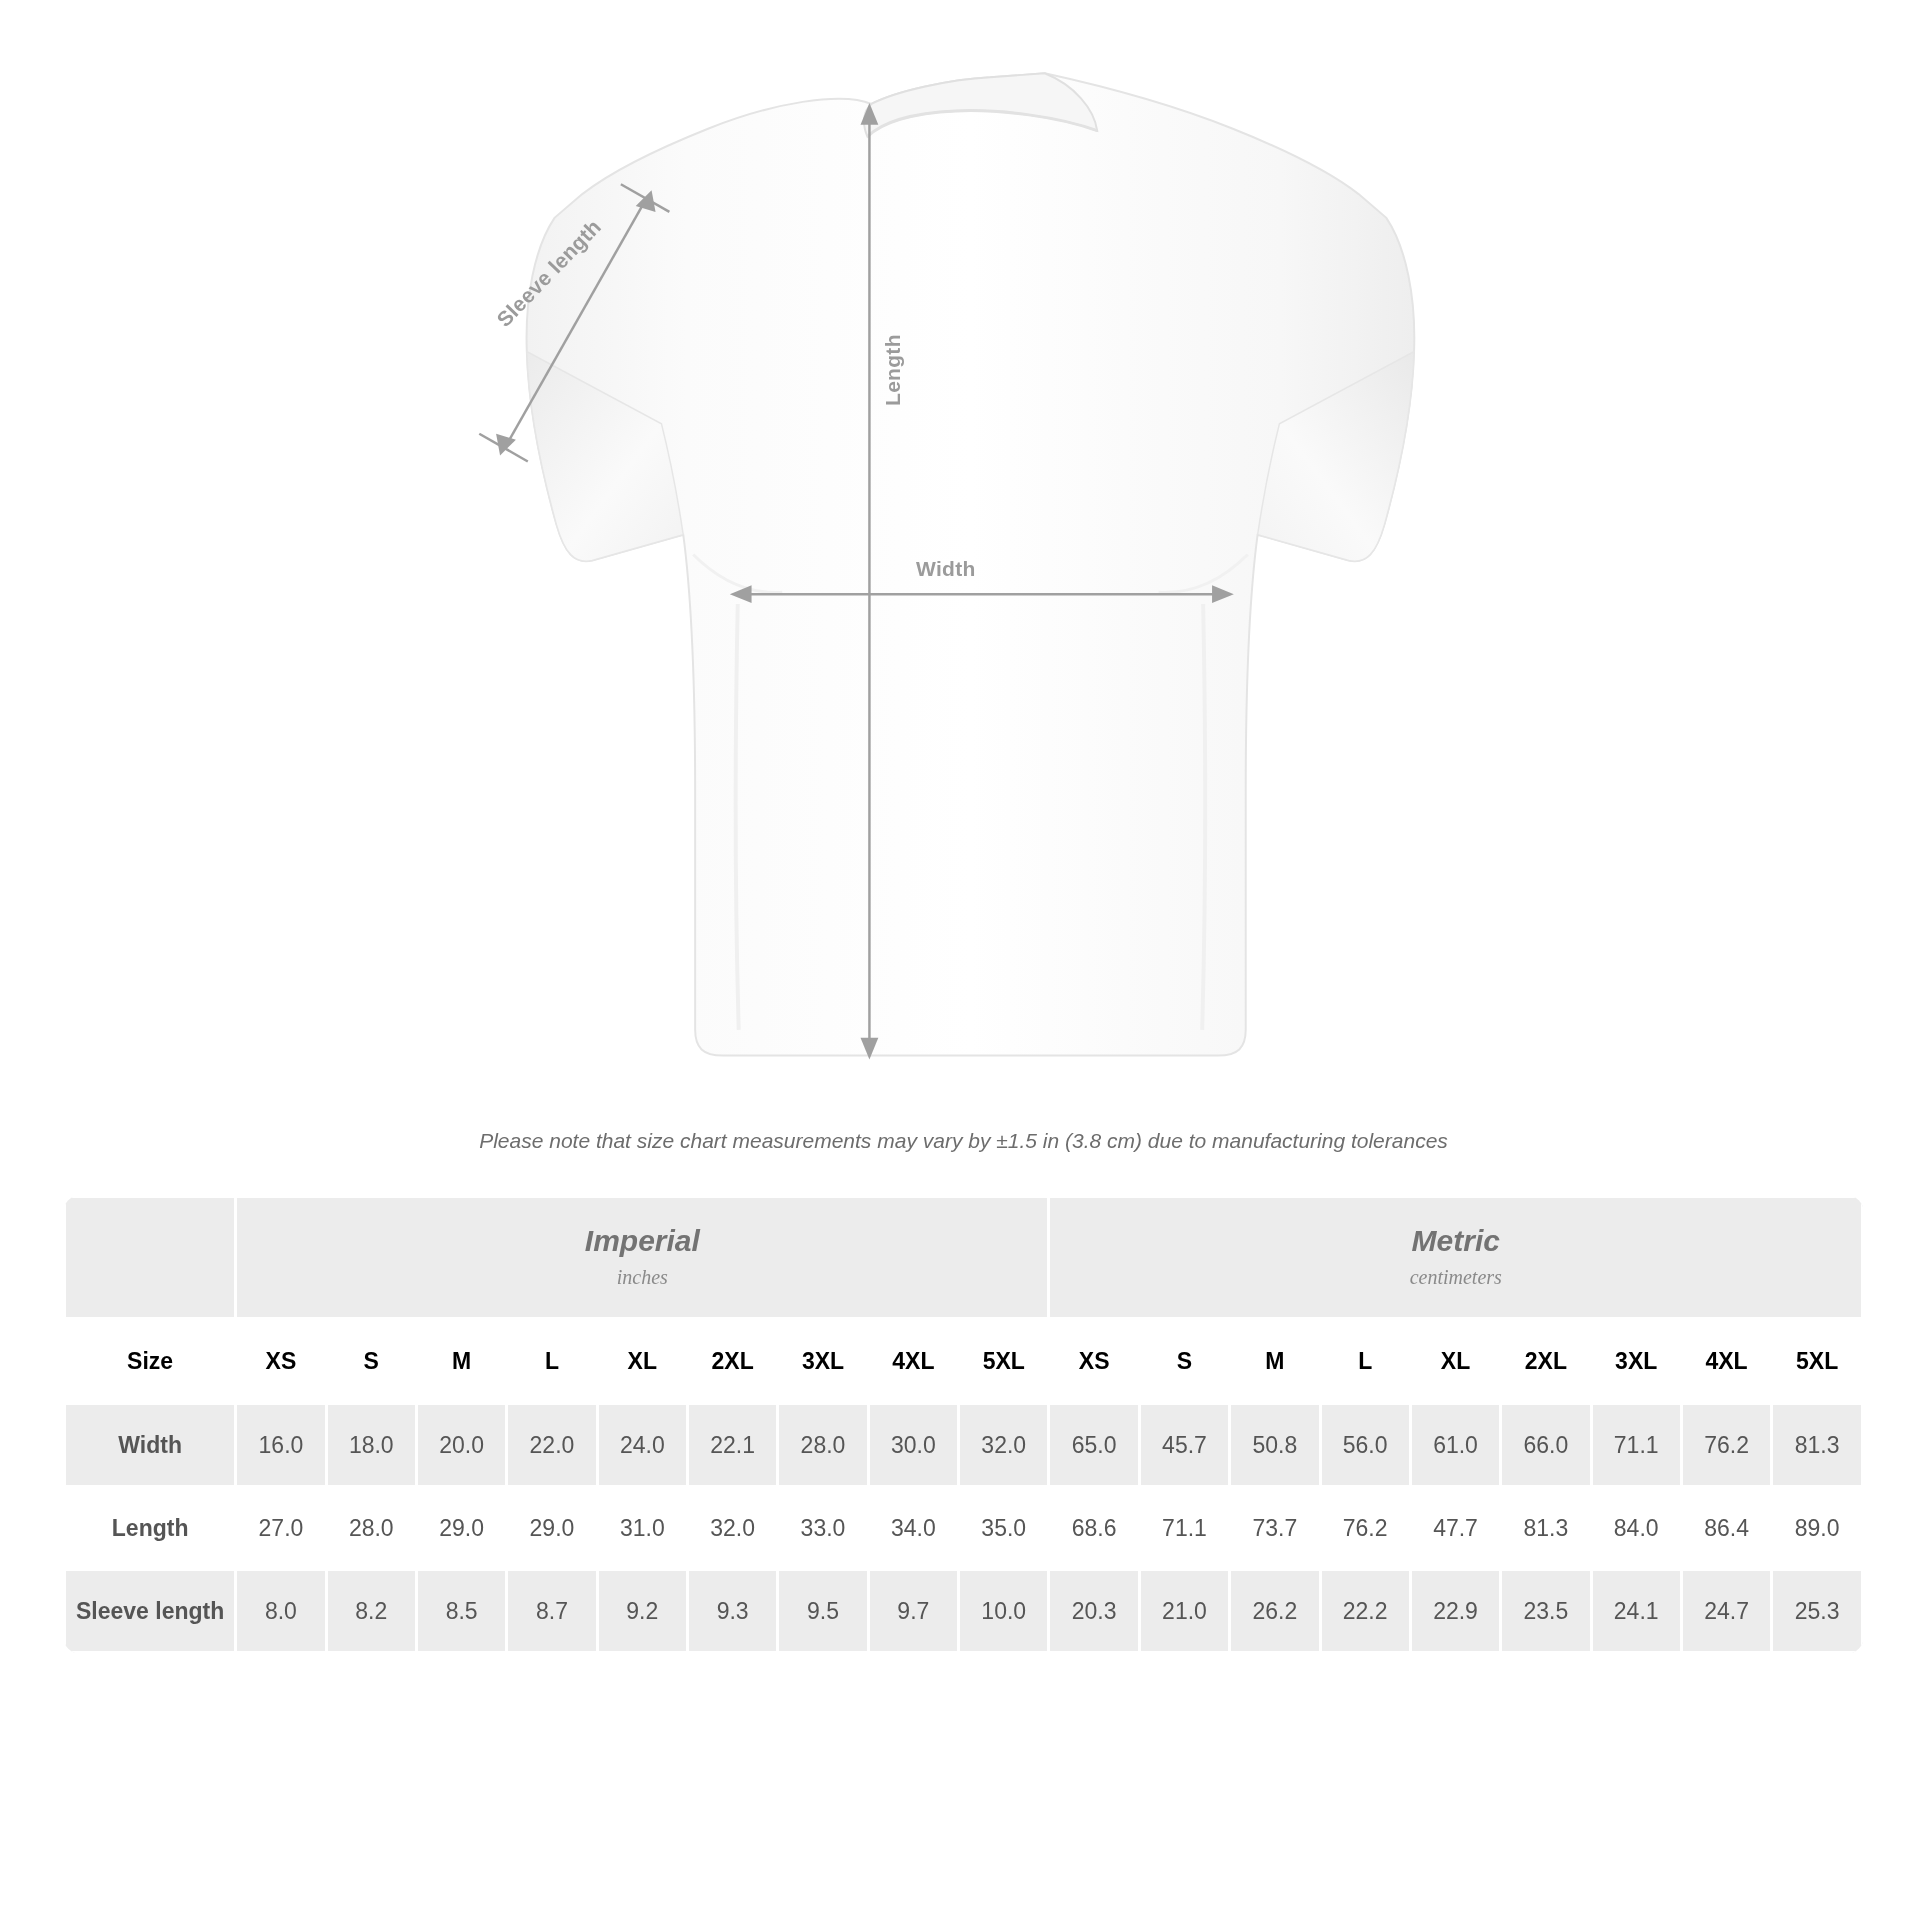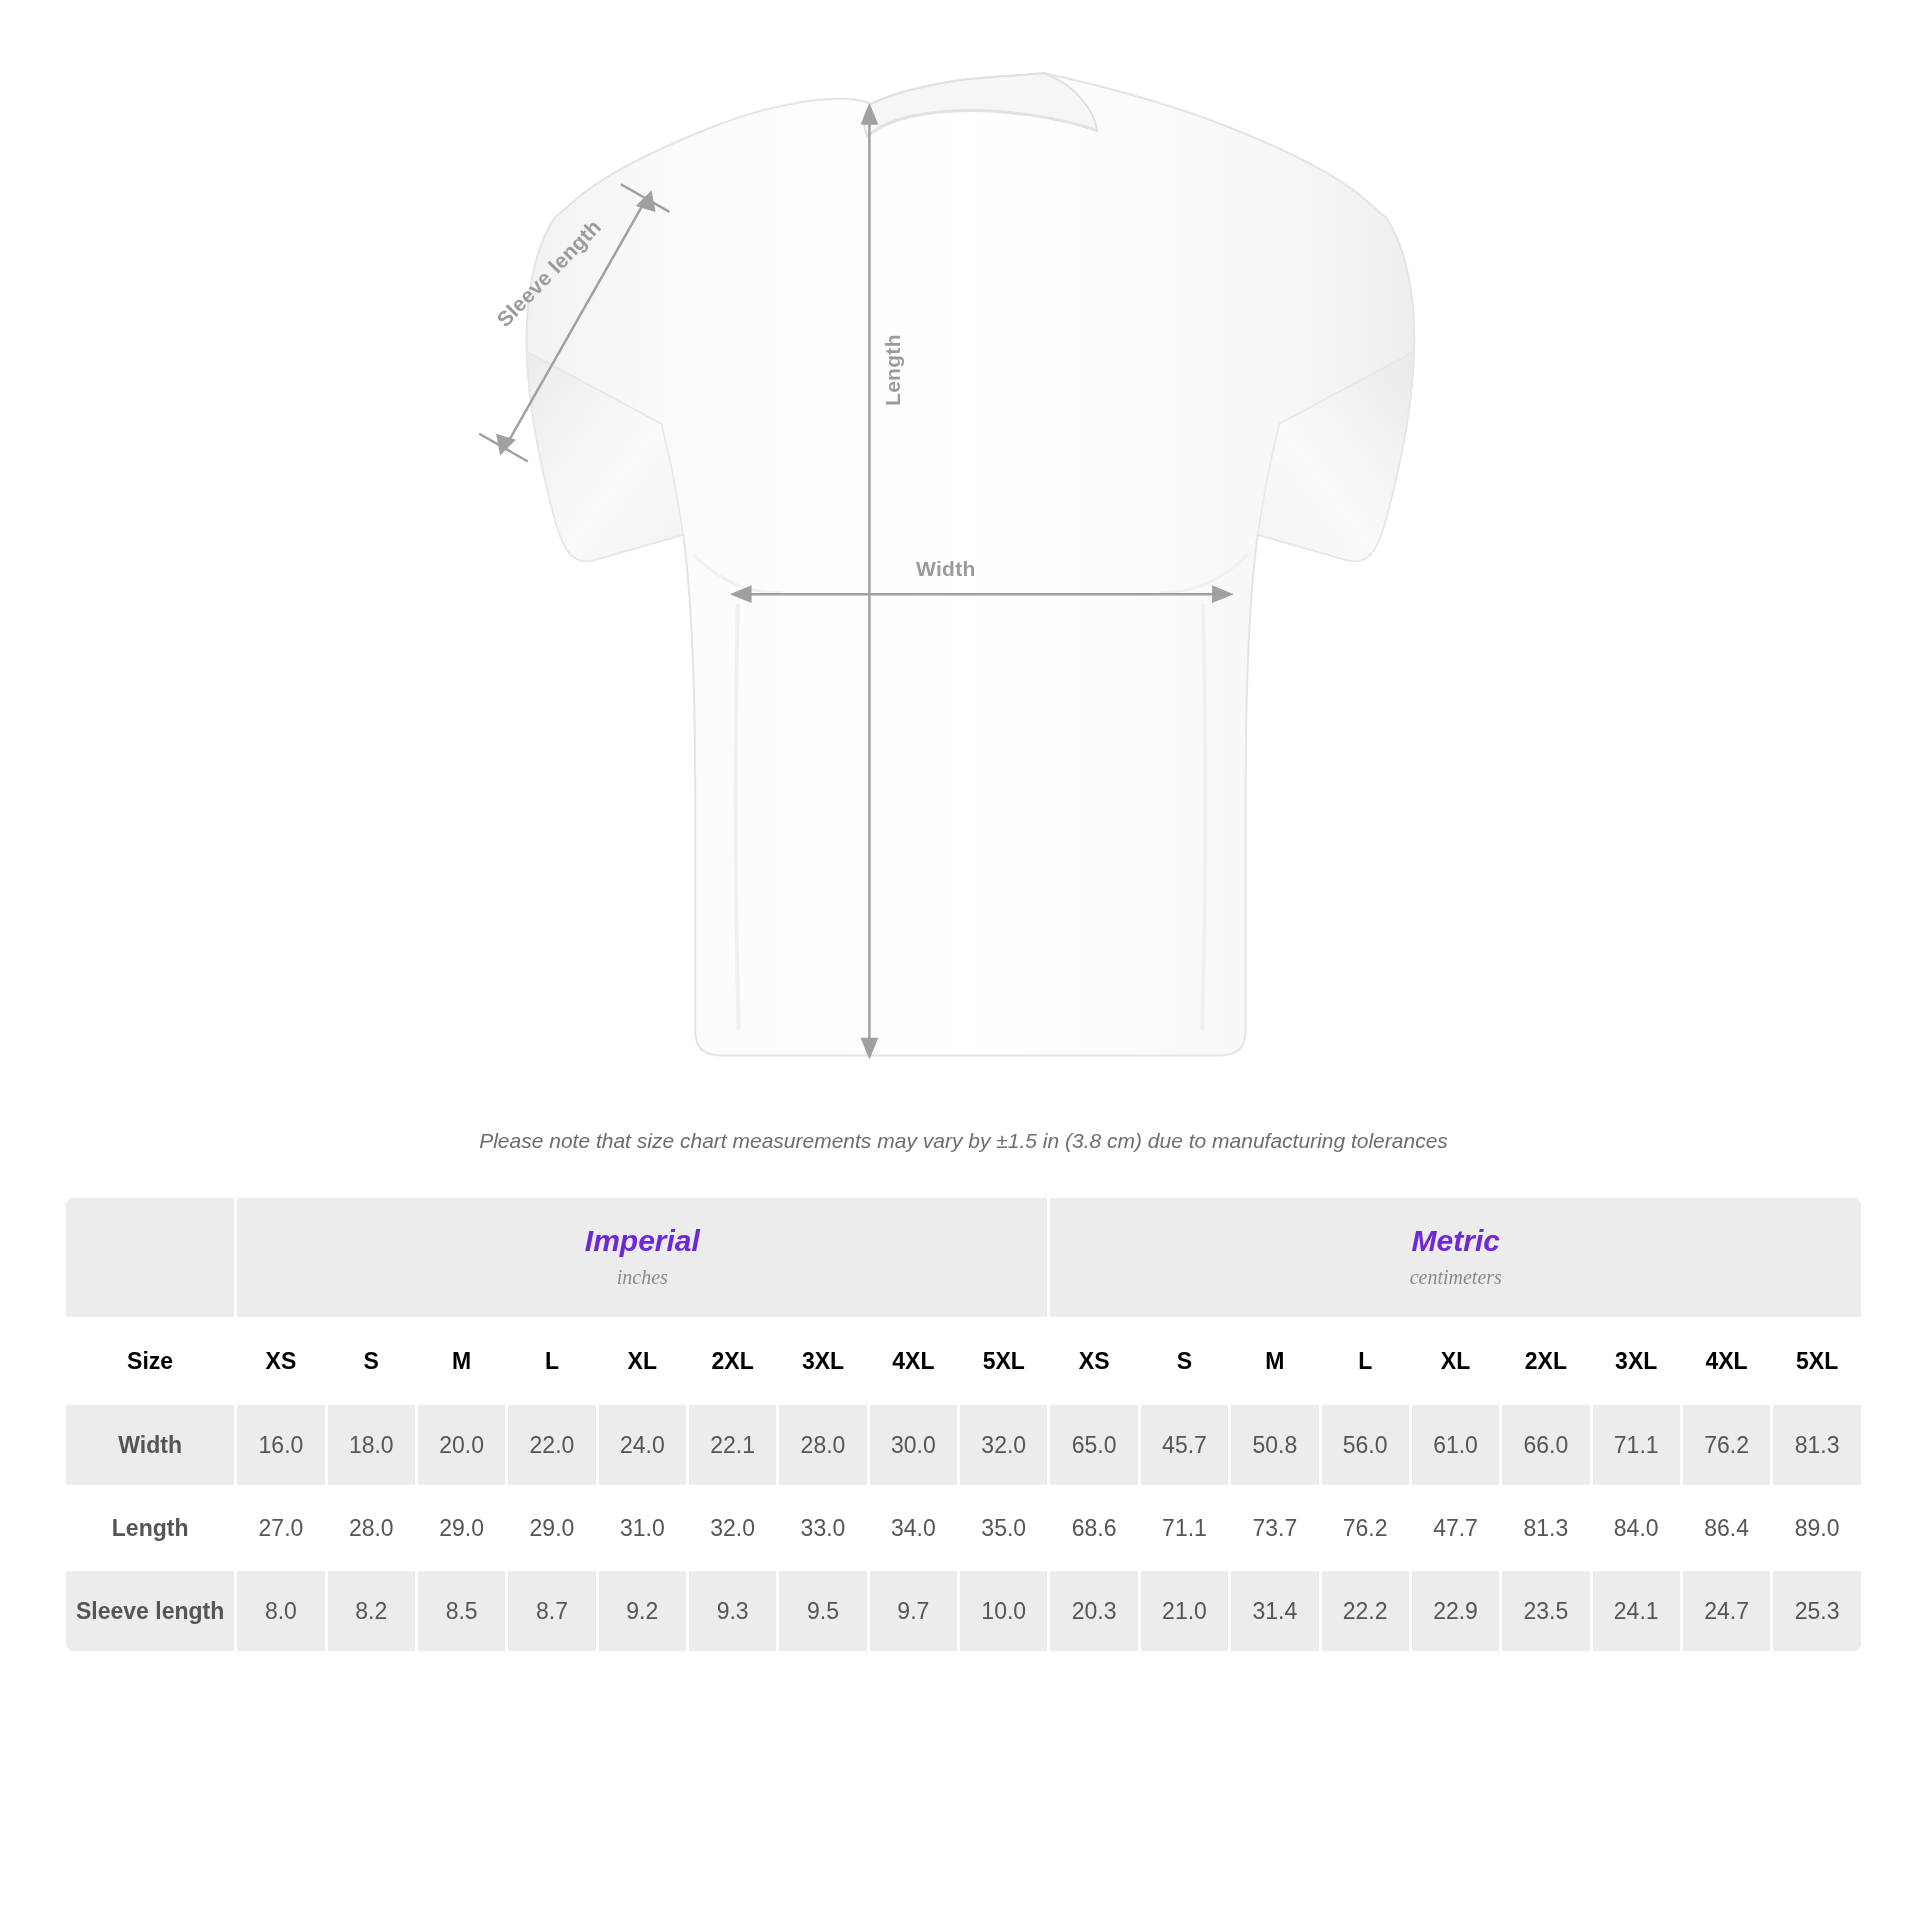--- a/index.html
+++ b/index.html
@@ -94,21 +94,21 @@
     border: 3px solid #ffffff;
   }
   .unit-head {
     background: #ececec;
     padding: 26px 0 28px 0;
   }
   .unit-title {
     font-size: 30px;
     font-weight: bold;
     font-style: italic;
-    color: #6d28d9;
+    color: #737373;
     display: block;
   }
   .unit-sub {
     font-size: 20px;
     font-style: italic;
     color: #8a8a8a;
     display: block;
     margin-top: 8px;
     font-family: Liberation Serif, serif;
   }
@@ -348,21 +348,21 @@
           <td>8.2</td>
           <td>8.5</td>
           <td>8.7</td>
           <td>9.2</td>
           <td>9.3</td>
           <td>9.5</td>
           <td>9.7</td>
           <td>10.0</td>
           <td>20.3</td>
           <td>21.0</td>
-          <td>31.4</td>
+          <td>26.2</td>
           <td>22.2</td>
           <td>22.9</td>
           <td>23.5</td>
           <td>24.1</td>
           <td>24.7</td>
           <td>25.3</td>
         </tr>
       </tbody>
     </table>
   </div>

